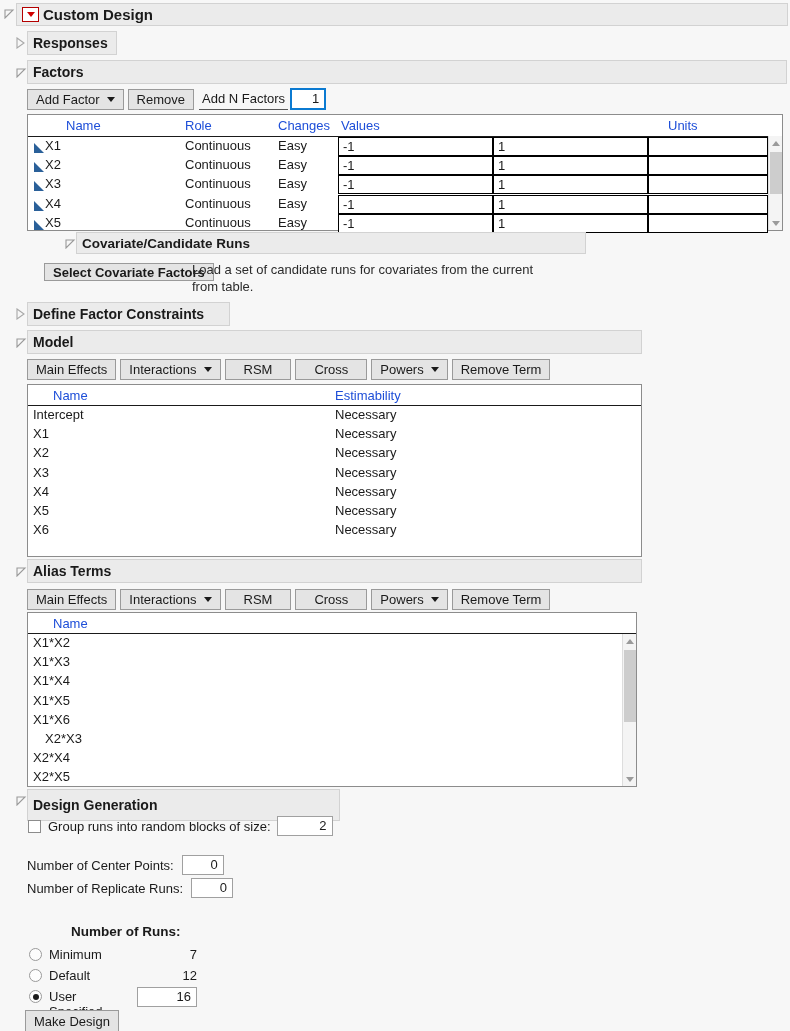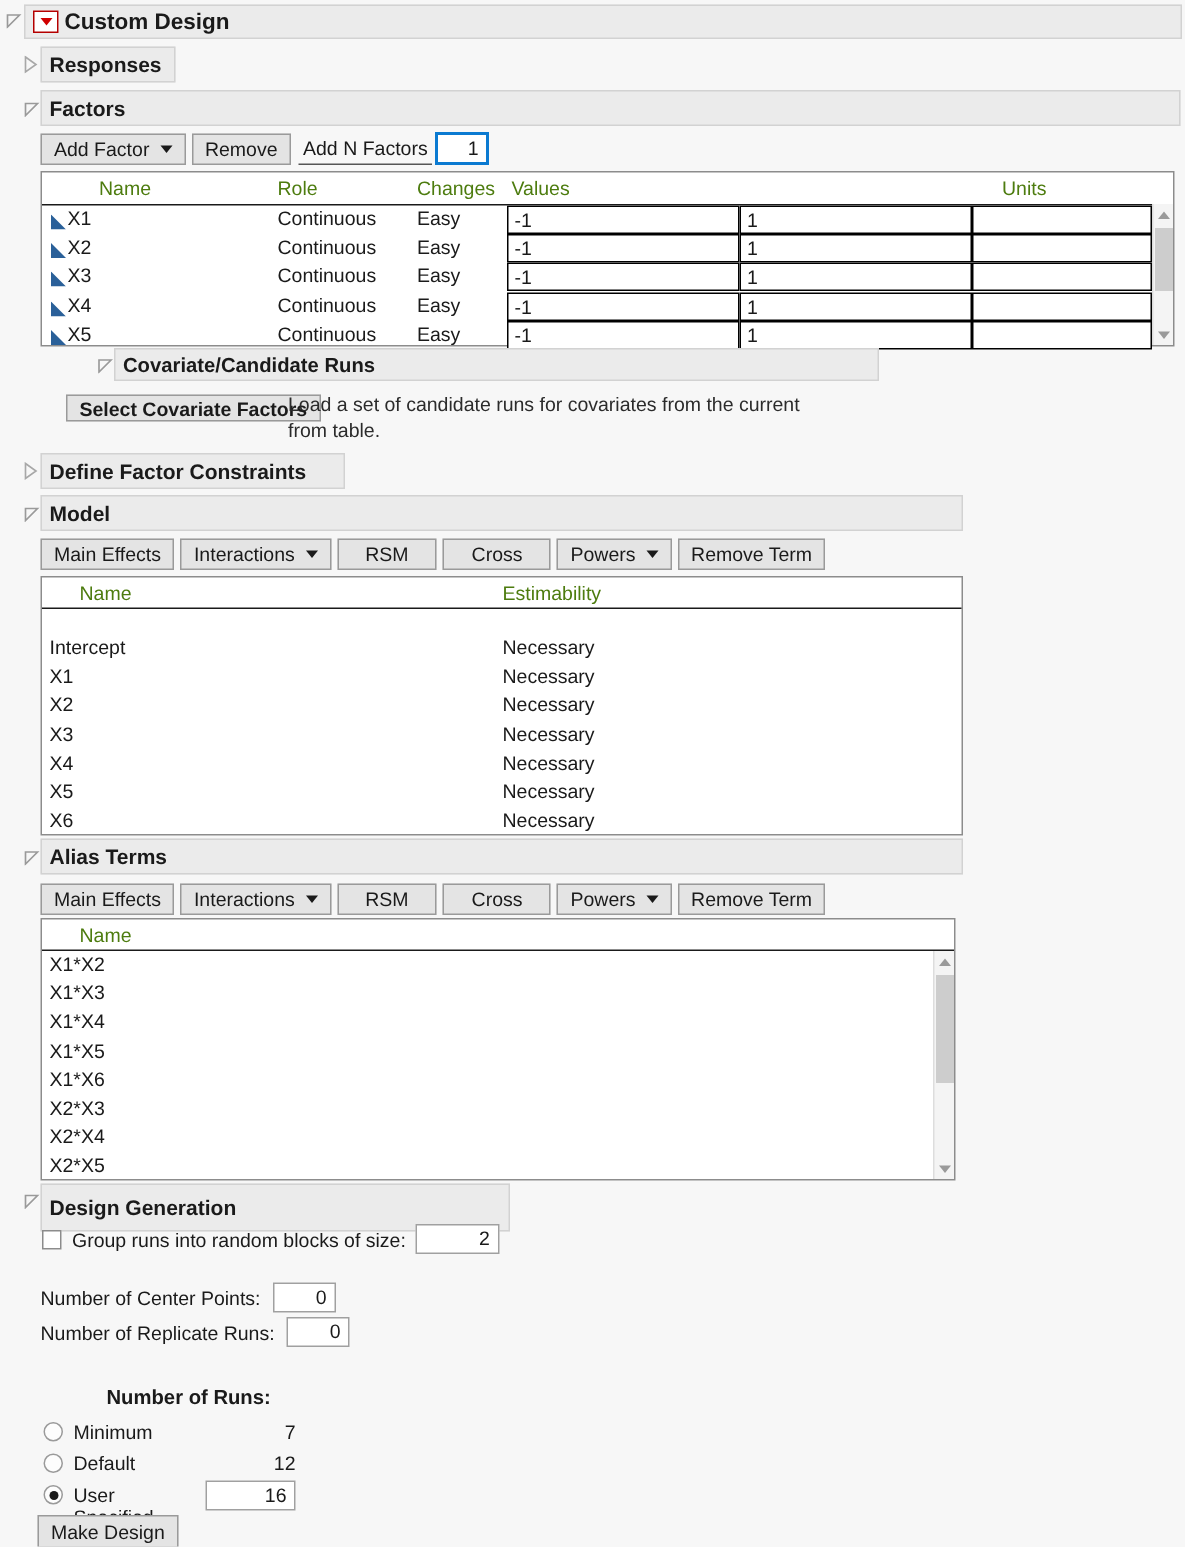--- a/index.html
+++ b/index.html
@@ -50,21 +50,21 @@
   
   .field{
     background:#ffffff;border:1px solid #a0a0a0;box-sizing:border-box;
     font-family:inherit;font-size:13px;color:#1a1a1a;
     text-align:right;padding:0 5px 0 3px;height:20px;line-height:18px;
   }
   .field.focus{border:2px solid #0b7ad1;}
 
   
   .tbl{background:#ffffff;border:1px solid #8c8c8c;box-sizing:border-box;}
-  .thead{display:flex;align-items:center;height:20px;font-size:13px;color:#4d7c0f;}
+  .thead{display:flex;align-items:center;height:20px;font-size:13px;color:#1d4ed8;}
   .hline{height:1px;background:#1a1a1a;}
   .row{display:flex;align-items:center;height:19px;font-size:13px;}
 
   .cell-box{
     border:1px solid #000;box-sizing:border-box;height:19px;line-height:17px;
     padding-left:4px;font-size:13px;background:#fff;overflow:hidden;
   }
 
   
   .sb{
@@ -288,21 +288,21 @@
       </div>
     </div>
 
   <div class="tbl abs" style="left:27px;top:384px;width:615px;height:173px;">
     <div class="thead" style="position:relative;height:20px;">
       <div class="abs" style="left:25px;top:3px;">Name</div>
       <div class="abs" style="left:307px;top:3px;">Estimability</div>
     </div>
     <div class="hline"></div>
     <div id="model-rows">
-        <div class="row" style="position: relative; height: 19.2px; margin-top: 17px;">
+        <div class="row" style="position: relative; height: 19.2px;">
           <div class="abs" style="left:5px;top:1px;">Intercept</div>
           <div class="abs" style="left:307px;top:1px;">Necessary</div>
         </div>
         <div class="row" style="position: relative; height: 19.2px;">
           <div class="abs" style="left:5px;top:1px;">X1</div>
           <div class="abs" style="left:307px;top:1px;">Necessary</div>
         </div>
         <div class="row" style="position: relative; height: 19.2px;">
           <div class="abs" style="left:5px;top:1px;">X2</div>
           <div class="abs" style="left:307px;top:1px;">Necessary</div>
@@ -373,21 +373,21 @@
         </div>
         <div class="row" style="position: relative; height: 19.2px;">
           <div class="abs" style="left:5px;top:1px;">X1*X4</div>
         </div>
         <div class="row" style="position: relative; height: 19.2px;">
           <div class="abs" style="left:5px;top:1px;">X1*X5</div>
         </div>
         <div class="row" style="position: relative; height: 19.2px;">
           <div class="abs" style="left:5px;top:1px;">X1*X6</div>
         </div>
-        <div class="row" style="position: relative; height: 19.2px;">
+        <div class="row" style="position: relative; height: 19.2px; margin-left: 12px;">
           <div class="abs" style="left:5px;top:1px;">X2*X3</div>
         </div>
         <div class="row" style="position: relative; height: 19.2px;">
           <div class="abs" style="left:5px;top:1px;">X2*X4</div>
         </div>
         <div class="row" style="position: relative; height: 19.2px;">
           <div class="abs" style="left:5px;top:1px;">X2*X5</div>
         </div>
       </div>
     <div class="sb" style="top:21px;">

